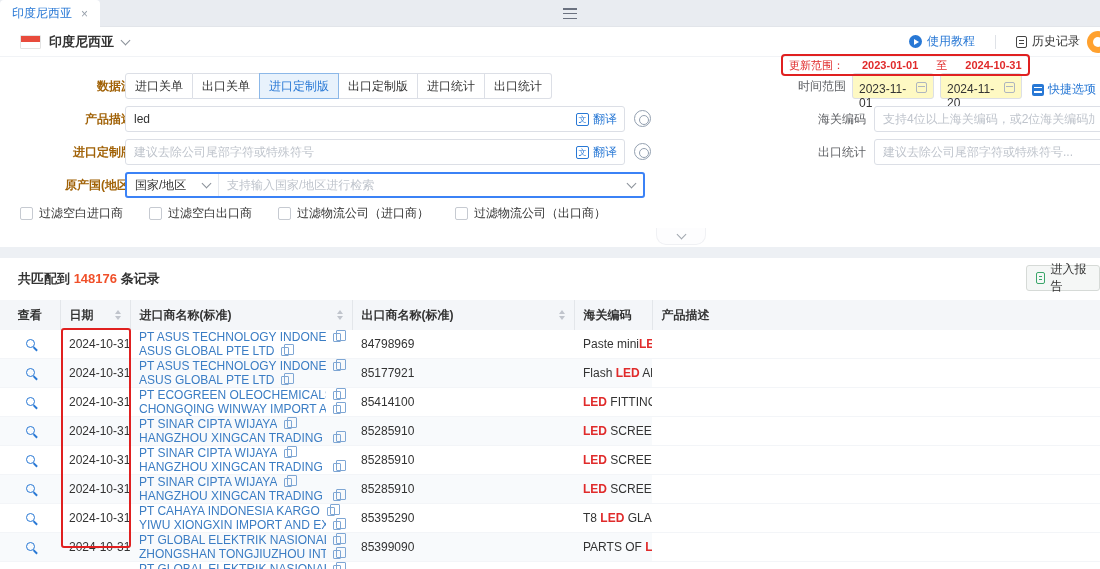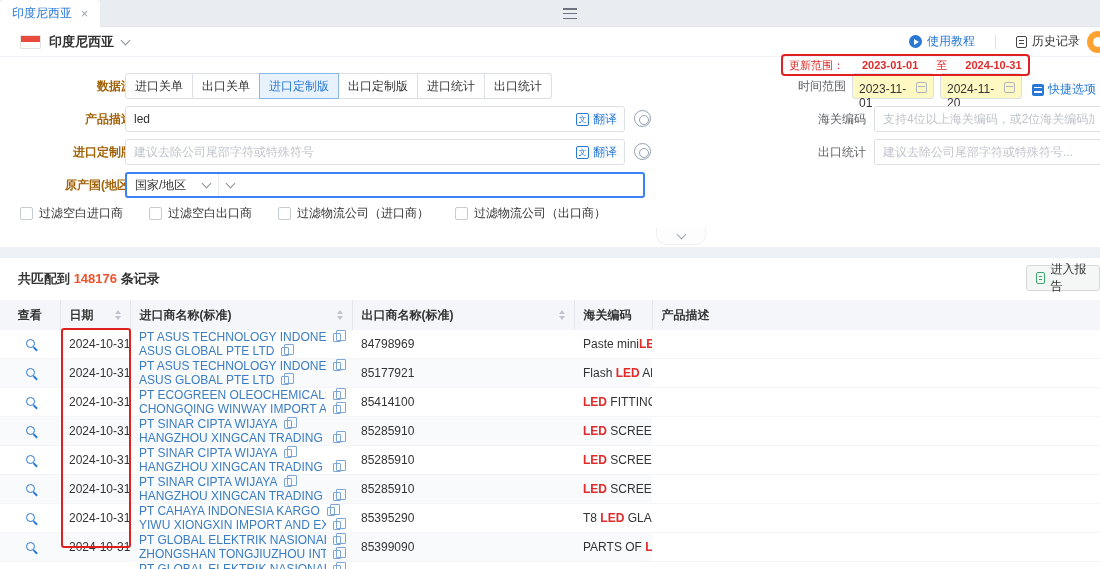--- a/index.html
+++ b/index.html
@@ -187,20 +187,21 @@
     <input class="inp" readonly="" placeholder="建议去除公司尾部字符或特殊符号..." style="">
   </div>
 
   <div class="flabel" style="top:115px">原产国(地区)</div>
   <div class="origin">
     <div class="origin-select">
       <span>国家/地区</span>
       <span class="chev" style="margin-top:-3px"></span>
     </div>
     <div class="origin-input">
+      <span>支持输入国家/地区进行检索</span>
       <span class="chev" style="margin-top:-3px"></span>
     </div>
   </div>
 
   <div class="cbrow">
       <span class="cb">
         <span class="cbox"></span>
         <span>过滤空白进口商</span>
       </span>
       <span class="cb">

